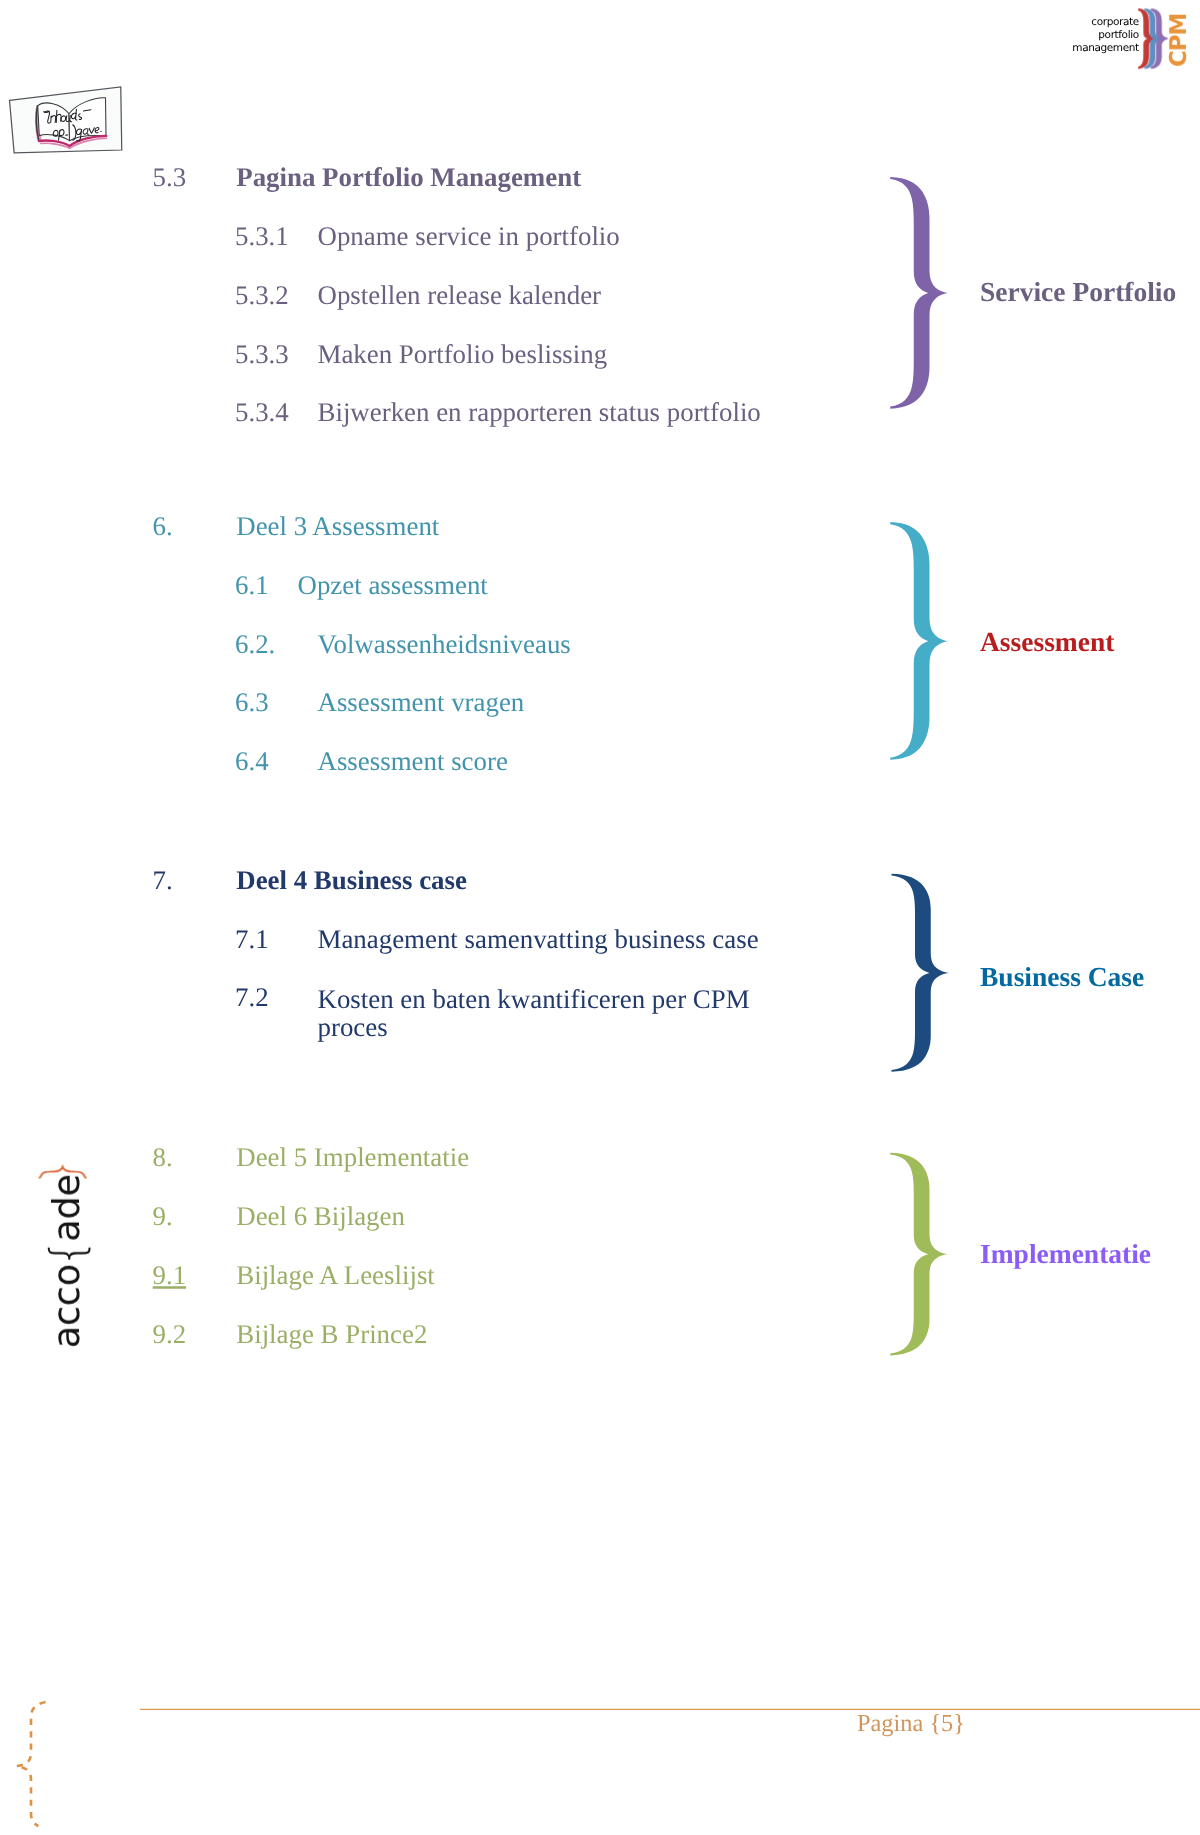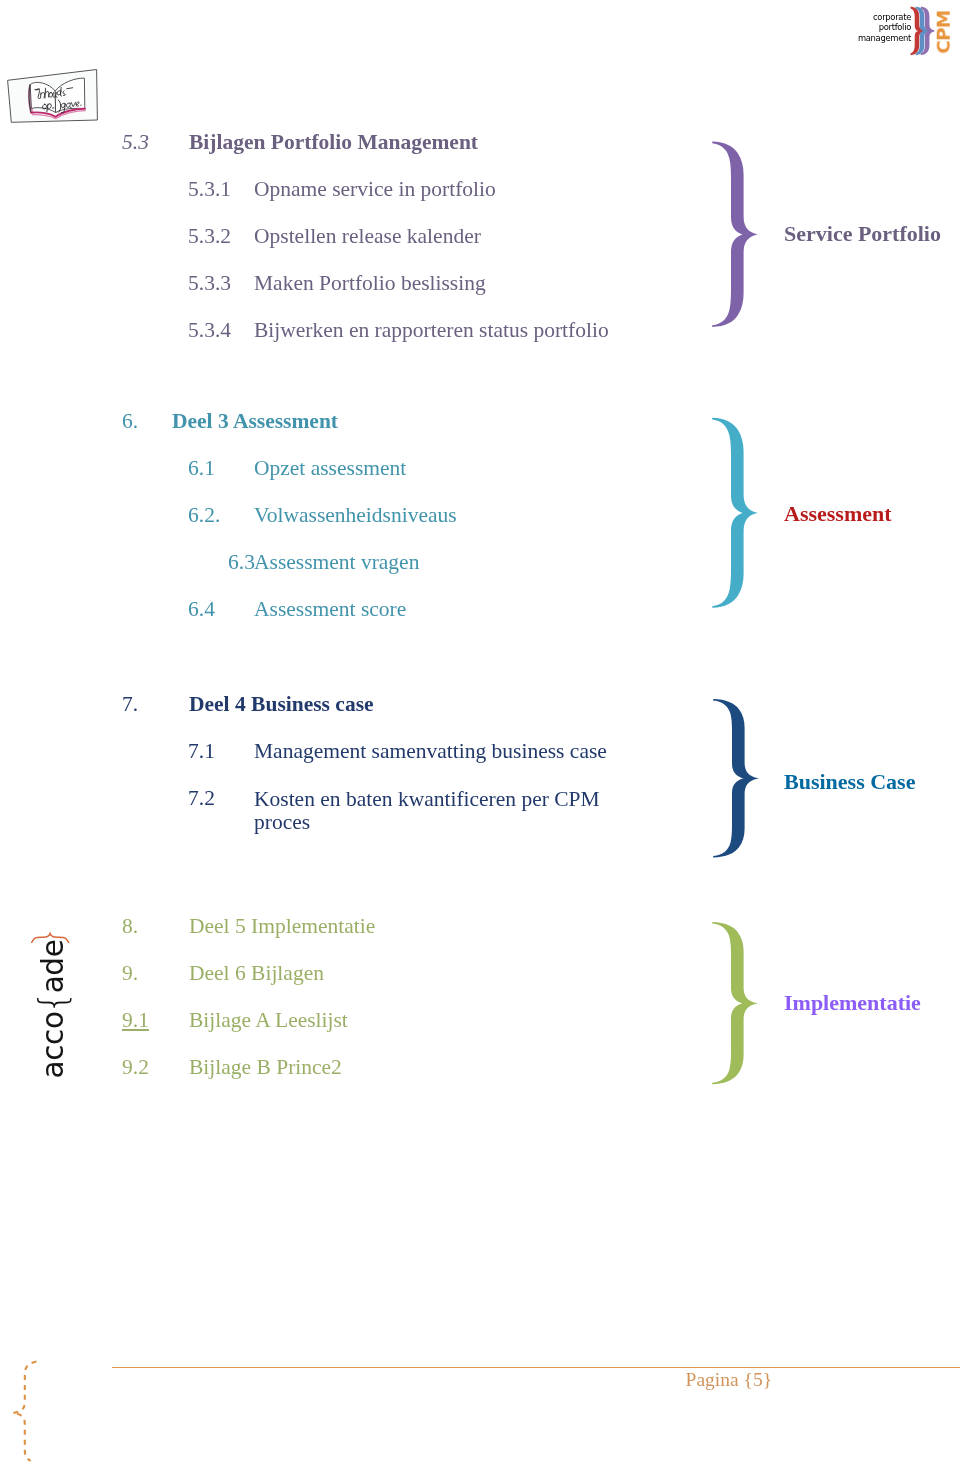--- a/index.html
+++ b/index.html
@@ -109,22 +109,22 @@
       <path d="M 54.6 45.0 c -1.4 -0.5 -3.0 0.4 -3.2 1.9 c -0.2 1.4 1.1 2.2 2.2 1.4 c 0.9 -0.6 1.3 -2.0 1.5 -3.0 c -0.5 2.5 -1.0 5.0 -1.3 6.2 c -0.4 1.3 -1.5 1.8 -2.5 1.2"></path>
       <path d="M 59.0 45.1 c -1.3 -0.5 -2.8 0.4 -3.0 1.9 c -0.2 1.4 1.1 2.1 2.1 1.4 c 0.9 -0.6 1.3 -2.0 1.4 -3.0 m -0.4 3.0 c -0.1 0.8 0.3 1.2 0.9 1.0"></path>
       <path d="M 60.4 44.8 c 0.3 1.3 0.8 2.6 1.3 3.6 c 0.9 -1.2 1.7 -2.6 2.3 -3.7"></path>
       <path d="M 64.6 47.0 c 1.0 -0.2 1.8 -0.6 2.2 -1.1 c 0.5 -0.6 0.2 -1.2 -0.6 -1.2 c -1.0 0.0 -1.9 1.1 -1.9 2.3 c 0.0 1.1 1.0 1.6 2.0 1.1"></path>
       <path d="M 68.2 47.6 l 0.3 0.0"></path>
     </g>
   </svg>
 
   <div id="toc">
       <div class="toc-line" style="top: 130px; color: rgb(107, 96, 128); font-size: 21.5px;">
-        <span class="toc-num" style="left: 122px; font-style: italic;">5.3</span>
-        <span class="toc-title" style="left: 189px; font-weight: 700;">Bijlagen Portfolio Management</span>
+        <span class="toc-num" style="left: 122px;">5.3</span>
+        <span class="toc-title" style="left: 189px; font-weight: 700;">Pagina Portfolio Management</span>
       </div>
       <div class="toc-line" style="top: 177px; color: rgb(107, 96, 128); font-size: 21.5px;">
         <span class="toc-num" style="left: 188px;">5.3.1</span>
         <span class="toc-title" style="left: 254px;">Opname service in portfolio</span>
       </div>
       <div class="toc-line" style="top: 224px; color: rgb(107, 96, 128); font-size: 21.5px;">
         <span class="toc-num" style="left: 188px;">5.3.2</span>
         <span class="toc-title" style="left: 254px;">Opstellen release kalender</span>
       </div>
       <div class="toc-line" style="top: 271px; color: rgb(107, 96, 128); font-size: 21.5px;">
@@ -134,32 +134,32 @@
       <div class="toc-line" style="top: 318px; color: rgb(107, 96, 128); font-size: 21.5px;">
         <span class="toc-num" style="left: 188px;">5.3.4</span>
         <span class="toc-title" style="left: 254px; font-family: Liberation Serif, serif;">Bijwerken en rapporteren status portfolio</span>
       </div>
       <svg class="brace" width="53" height="192" viewBox="0 0 54 194" preserveAspectRatio="none" style="left: 708px; top: 138px; width: 54px; height: 192px;">
         <path d="M 4.2 3.6 C 17.2 4.0 25.2 8.4 29.8 15.4 C 33.8 21.5 35.6 28.8 35.6 37.3 L 35.6 79 C 35.6 89.3 39.8 94.8 48.2 97.0 L 50.2 97.4 L 48.2 97.8 C 39.8 100 35.6 105.5 35.6 115.8 L 35.6 157.2 C 35.6 165.7 33.8 173.0 29.8 179.1 C 25.2 186.1 17.2 190.5 4.2 190.9 L 4.2 189.2 C 14.4 187.9 19.5 182.0 21.5 173.2 C 22.6 168.3 23.0 161.6 23.0 153.3 L 23.0 114.8 C 23.0 104.8 27.6 99.6 34.6 97.4 C 27.6 95.2 23.0 90 23.0 80 L 23.0 41.2 C 23.0 32.9 22.6 26.2 21.5 21.3 C 19.5 12.5 14.4 6.6 4.2 5.3 Z" fill="#7E63A8"></path>
       </svg>
       <div class="grp-label" style="left: 784px; top: 221px; color: rgb(107, 96, 128);">Service Portfolio</div>
       <div class="toc-line" style="top: 409px; color: rgb(66, 148, 172); font-size: 21.5px;">
         <span class="toc-num" style="left: 122px;">6.</span>
-        <span class="toc-title" style="left: 172px; font-weight: 700;">Deel 3 Assessment</span>
+        <span class="toc-title" style="left: 189px; font-weight: 400;">Deel 3 Assessment</span>
       </div>
       <div class="toc-line" style="top: 456px; color: rgb(66, 148, 172); font-size: 21.5px;">
         <span class="toc-num" style="left: 188px;">6.1</span>
-        <span class="toc-title" style="left: 254px;">Opzet assessment</span>
+        <span class="toc-title" style="left: 238px;">Opzet assessment</span>
       </div>
       <div class="toc-line" style="top: 503px; color: rgb(66, 148, 172); font-size: 21.5px;">
         <span class="toc-num" style="left: 188px;">6.2.</span>
         <span class="toc-title" style="left: 254px;">Volwassenheidsniveaus</span>
       </div>
       <div class="toc-line" style="top: 550px; color: rgb(66, 148, 172); font-size: 21.5px;">
-        <span class="toc-num" style="left: 188px; margin-left: 40px;">6.3</span>
+        <span class="toc-num" style="left: 188px;">6.3</span>
         <span class="toc-title" style="left: 254px;">Assessment vragen</span>
       </div>
       <div class="toc-line" style="top: 597px; color: rgb(66, 148, 172); font-size: 21.5px;">
         <span class="toc-num" style="left: 188px;">6.4</span>
         <span class="toc-title" style="left: 254px;">Assessment score</span>
       </div>
       <svg class="brace" width="55" height="197" viewBox="0 0 54 194" preserveAspectRatio="none" style="left: 708px; top: 414px; width: 54px; height: 197px;">
         <path d="M 4.2 3.6 C 17.2 4.0 25.2 8.4 29.8 15.4 C 33.8 21.5 35.6 28.8 35.6 37.3 L 35.6 79 C 35.6 89.3 39.8 94.8 48.2 97.0 L 50.2 97.4 L 48.2 97.8 C 39.8 100 35.6 105.5 35.6 115.8 L 35.6 157.2 C 35.6 165.7 33.8 173.0 29.8 179.1 C 25.2 186.1 17.2 190.5 4.2 190.9 L 4.2 189.2 C 14.4 187.9 19.5 182.0 21.5 173.2 C 22.6 168.3 23.0 161.6 23.0 153.3 L 23.0 114.8 C 23.0 104.8 27.6 99.6 34.6 97.4 C 27.6 95.2 23.0 90 23.0 80 L 23.0 41.2 C 23.0 32.9 22.6 26.2 21.5 21.3 C 19.5 12.5 14.4 6.6 4.2 5.3 Z" fill="#45ADC8"></path>
       </svg>
       <div class="grp-label" style="left: 784px; top: 501px; color: #b91c1c;">Assessment</div>

